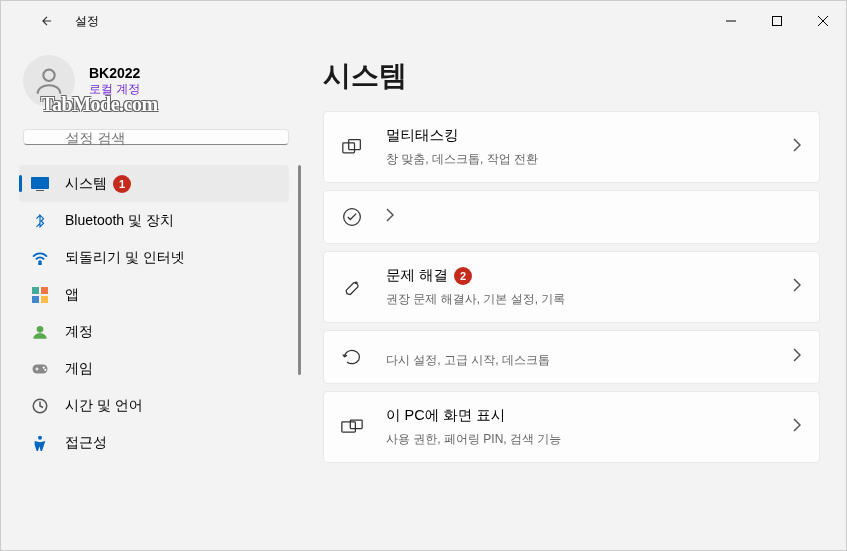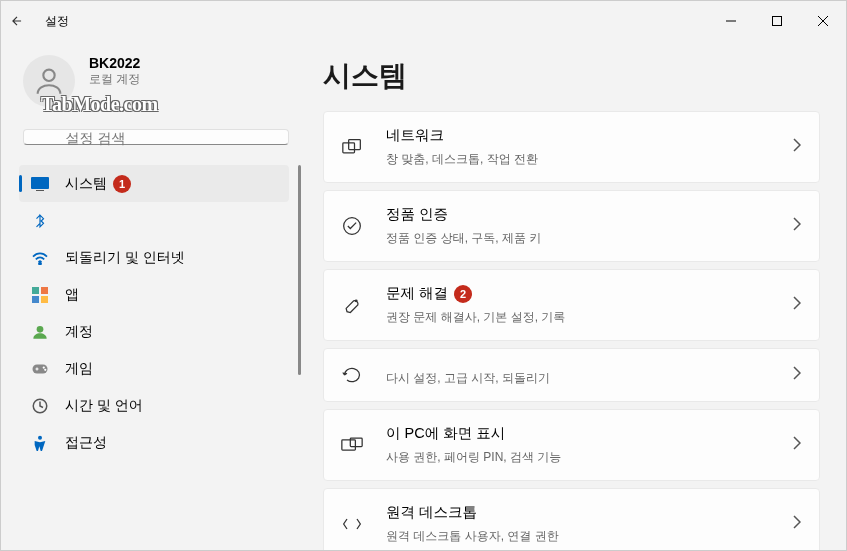--- a/index.html
+++ b/index.html
@@ -9,21 +9,21 @@
       width: 847px;
       height: 551px;
       overflow: hidden;
       position: relative;
       border: 1px solid #ccc;
     }
     .titlebar {
       display: flex;
       align-items: center;
       height: 40px;
-      padding-left: 6px;
+      padding-left: 36px;
       background: #f3f3f3;
     }
     .back-btn {
       width: 20px; height: 20px;
       display: flex; align-items: center; justify-content: center;
       cursor: pointer;
       margin-right: 18px;
     }
     .titlebar-title {
       font-size: 12px;
@@ -42,32 +42,32 @@
       display: flex;
       height: calc(100% - 40px);
     }
     .sidebar {
       width: 310px;
       padding: 14px 0 0 0;
       position: relative;
     }
     .account {
       display: flex;
-      align-items: flex-start;
+      align-items: center;
       padding: 0 22px 22px 22px;
     }
     .avatar {
       width: 52px; height: 52px;
       border-radius: 50%;
       background: #e6e6e6;
       display: flex; align-items: center; justify-content: center;
       margin-right: 14px;
     }
     .account-name { font-size: 14px; font-weight: 600; color: #000; }
-    .account-sub { font-size: 12px; color: #737373; }
+    .account-sub { font-size: 12px; color: #6d28d9; }
     .watermark {
       position: absolute;
       top: 52px; left: 40px;
       font-family: Georgia, serif;
       font-size: 20px;
       font-weight: bold;
       color: #fff;
       text-shadow: 1px 1px 0 #666, -1px -1px 0 #666, 1px -1px 0 #666, -1px 1px 0 #666;
       pointer-events: none;
       z-index: 5;
@@ -242,20 +242,21 @@
         <span>시스템</span>
         <span class="badge">1</span>
       </div>
 
       <div class="nav-item">
         <span class="nav-icon">
           <svg width="14" height="18" viewBox="0 0 24 24" fill="#0067c0">
               <path d="M12 2l6 6-4 4 4 4-6 6V2zm0 0L6 8m6 8l-6 6" stroke="#0067c0" stroke-width="2" fill="none"></path>
             </svg>
         </span>
+        <span>Bluetooth 및 장치</span>
       </div>
 
       <div class="nav-item">
         <span class="nav-icon">
           <svg width="18" height="14" viewBox="0 0 24 20" fill="none" stroke="#0067c0" stroke-width="2.5">
               <path d="M2 8c6-6 14-6 20 0M6 12c4-4 8-4 12 0M10 16c2-2 2-2 4 0"></path>
               <circle cx="12" cy="18" r="1.5" fill="#0067c0"></circle>
             </svg>
         </span>
         <span>되돌리기 및 인터넷</span>
@@ -323,39 +324,35 @@
     <div class="card-list">
 
       <div class="setting-card">
         <span class="card-icon">
           <svg width="20" height="18" viewBox="0 0 24 20" fill="none" stroke="#333" stroke-width="1.5">
               <rect x="1" y="5" width="14" height="12" rx="1"></rect>
               <rect x="8" y="1" width="14" height="12" rx="1"></rect>
             </svg>
         </span>
         <div class="card-text">
-          <div class="card-title">네트워크</div>
+          <div class="card-title">멀티태스킹</div>
           <div class="card-sub">창 맞춤, 데스크톱, 작업 전환</div>
         </div>
         <span class="chevron"><svg width="8" height="14" viewBox="0 0 8 14" fill="none" stroke="#555" stroke-width="1.5">
               <path d="M1 1l6 6-6 6"></path>
             </svg></span>
       </div>
 
       <div class="setting-card">
         <span class="card-icon">
           <svg width="20" height="20" viewBox="0 0 24 24" fill="none" stroke="#333" stroke-width="1.5">
               <circle cx="12" cy="12" r="10"></circle>
               <path d="M7 12l3 3 7-7"></path>
             </svg>
         </span>
-        <div class="card-text">
-          <div class="card-title">정품 인증</div>
-          <div class="card-sub">정품 인증 상태, 구독, 제품 키</div>
-        </div>
         <span class="chevron"><svg width="8" height="14" viewBox="0 0 8 14" fill="none" stroke="#555" stroke-width="1.5">
               <path d="M1 1l6 6-6 6"></path>
             </svg></span>
       </div>
 
       <div class="setting-card">
         <span class="card-icon">
           <svg width="20" height="20" viewBox="0 0 24 24" fill="none" stroke="#333" stroke-width="1.5">
               <path d="M14 7a4 4 0 0 1 5 5l-9 9-4-1-1-4 9-9z"></path>
               <circle cx="17" cy="7" r="1" fill="#333"></circle>
@@ -373,21 +370,21 @@
             </svg></span>
       </div>
 
       <div class="setting-card">
         <span class="card-icon">
           <svg width="20" height="18" viewBox="0 0 24 20" fill="none" stroke="#333" stroke-width="1.5">
               <path d="M3 10a9 8 0 1 1 3 6M3 10l-2-3m2 3l3-2"></path>
             </svg>
         </span>
         <div class="card-text">
-          <div class="card-sub">다시 설정, 고급 시작, 되돌리기</div>
+          <div class="card-sub">다시 설정, 고급 시작, 데스크톱</div>
         </div>
         <span class="chevron"><svg width="8" height="14" viewBox="0 0 8 14" fill="none" stroke="#555" stroke-width="1.5">
               <path d="M1 1l6 6-6 6"></path>
             </svg></span>
       </div>
 
       <div class="setting-card">
         <span class="card-icon">
           <svg width="22" height="16" viewBox="0 0 26 18" fill="none" stroke="#333" stroke-width="1.5">
               <rect x="1" y="3" width="16" height="12" rx="1"></rect>
@@ -396,30 +393,16 @@
         </span>
         <div class="card-text">
           <div class="card-title">이 PC에 화면 표시</div>
           <div class="card-sub">사용 권한, 페어링 PIN, 검색 기능</div>
         </div>
         <span class="chevron"><svg width="8" height="14" viewBox="0 0 8 14" fill="none" stroke="#555" stroke-width="1.5">
               <path d="M1 1l6 6-6 6"></path>
             </svg></span>
       </div>
 
-      <div class="setting-card">
-        <span class="card-icon">
-          <svg width="20" height="18" viewBox="0 0 24 20" fill="none" stroke="#333" stroke-width="1.5">
-              <path d="M6 4l-4 6 4 6M18 4l4 6-4 6"></path>
-            </svg>
-        </span>
-        <div class="card-text">
-          <div class="card-title">원격 데스크톱</div>
-          <div class="card-sub">원격 데스크톱 사용자, 연결 권한</div>
-        </div>
-        <span class="chevron"><svg width="8" height="14" viewBox="0 0 8 14" fill="none" stroke="#555" stroke-width="1.5">
-              <path d="M1 1l6 6-6 6"></path>
-            </svg></span>
-      </div>
 
     </div>
   </main>
 </div>
 
 </body></html>

